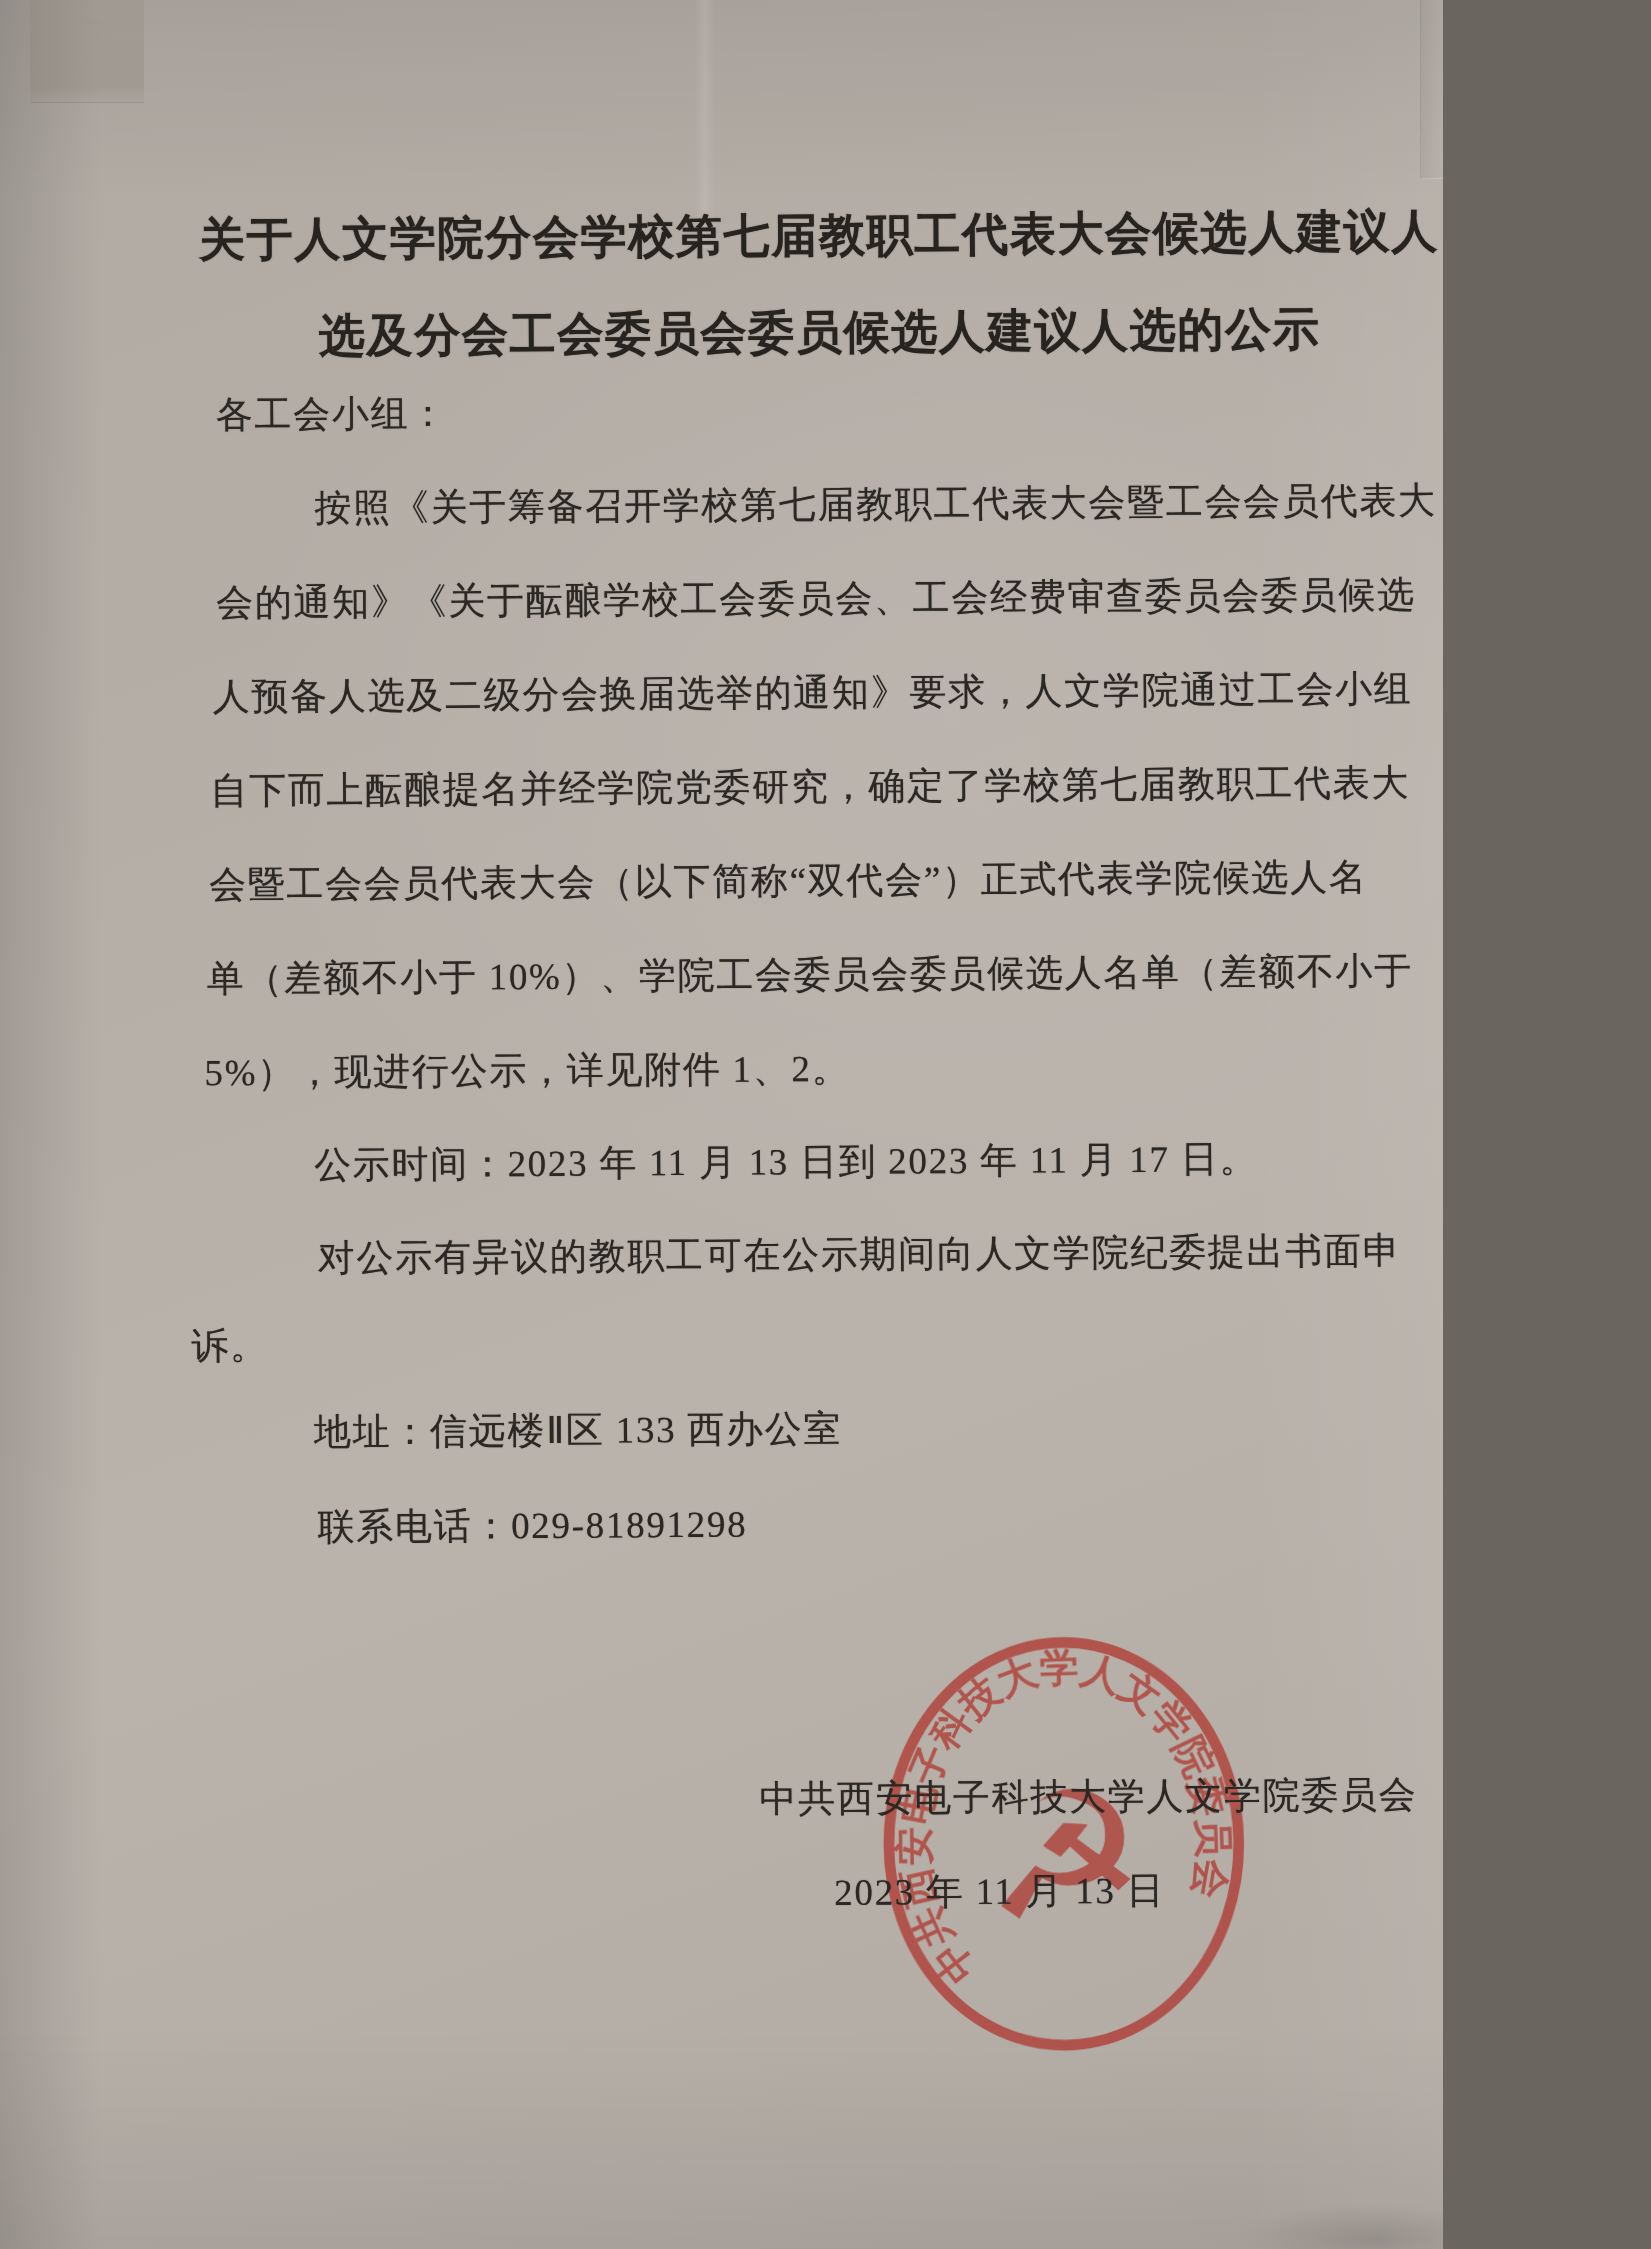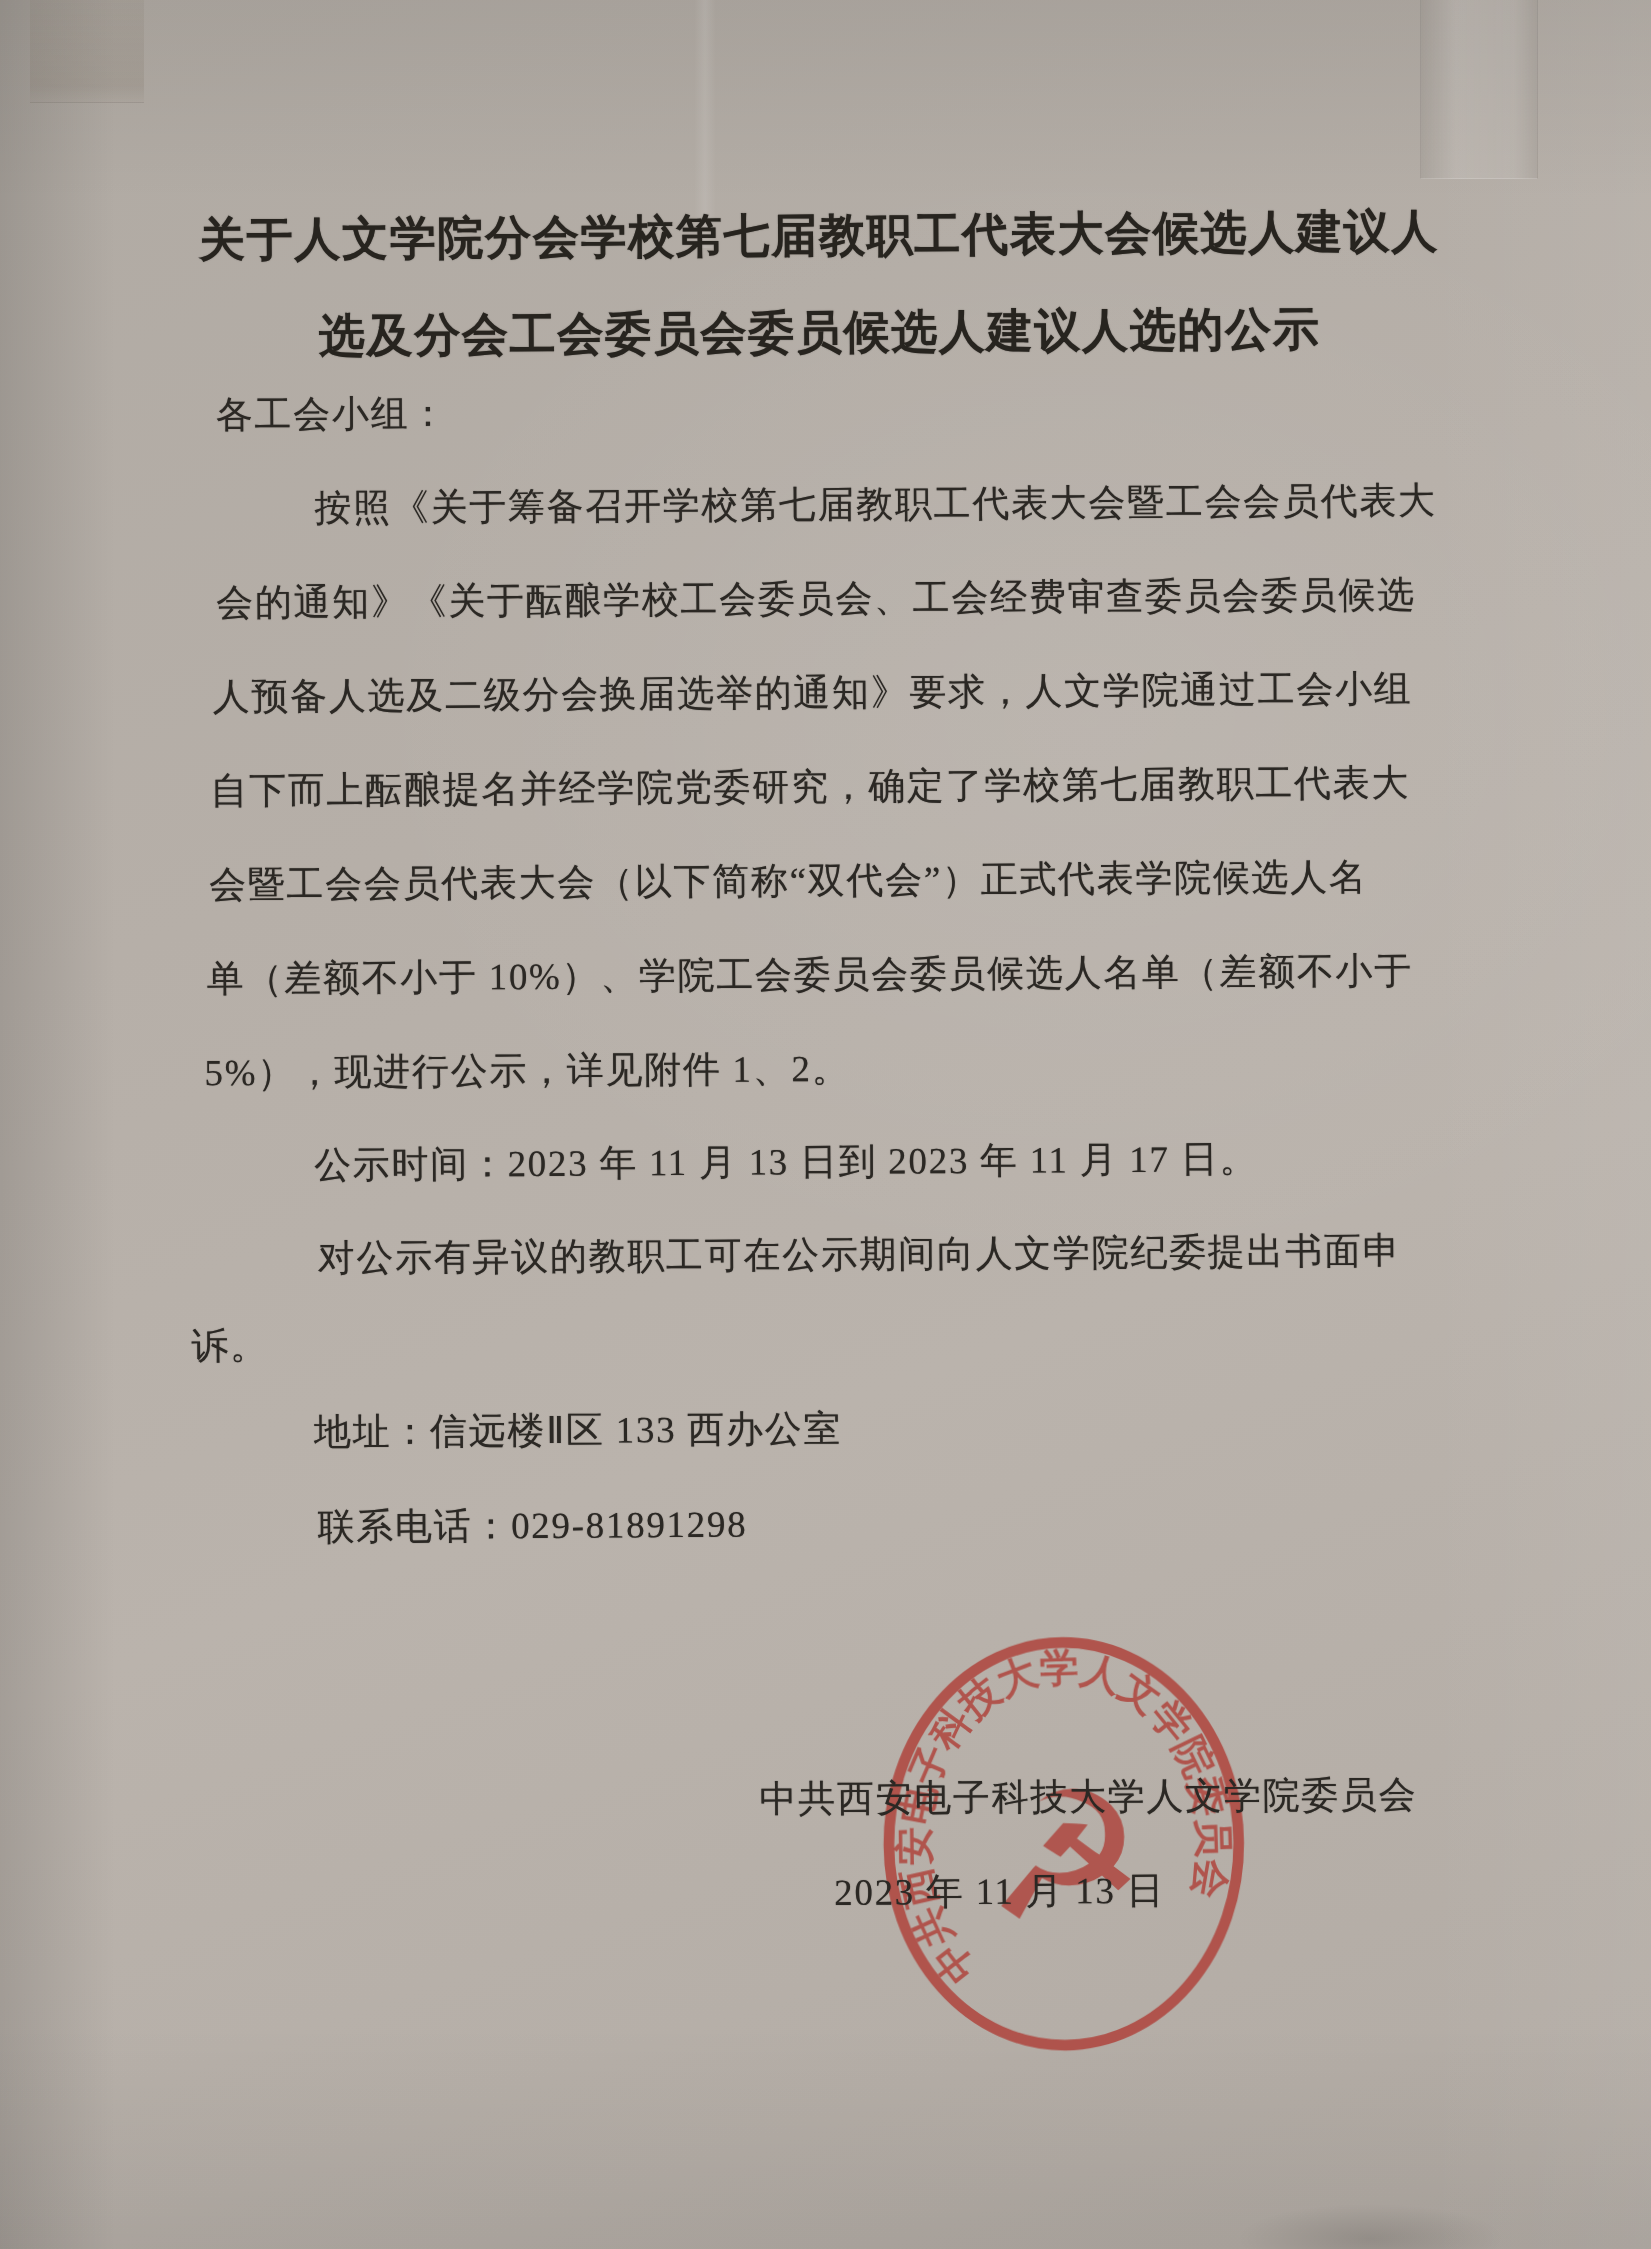--- a/index.html
+++ b/index.html
@@ -1,17 +1,17 @@
 <!DOCTYPE html>
 <html style="font-size:13.2px"><head>
 <meta charset="utf-8">
 <style>
   html,body{margin:0;padding:0;background:#6b6560;}
   #photo{
-    position:relative;width:1651px;height:2250px;overflow:hidden;
+    position:relative;width:1443px;height:2250px;overflow:hidden;
     background:
       radial-gradient(1073px 826px at 66% 32%, rgba(255,255,255,0.07), rgba(255,255,255,0) 70%),
       linear-gradient(90deg, rgba(0,0,0,0.12), rgba(0,0,0,0) 7%),
       linear-gradient(180deg, rgba(0,0,0,0.06), rgba(0,0,0,0) 9%),
       linear-gradient(270deg, rgba(255,255,255,0.05), rgba(255,255,255,0) 14%),
       linear-gradient(0deg, rgba(0,0,0,0.07), rgba(0,0,0,0) 10%),
       linear-gradient(160deg, #b0aaa3 0%, #b6afa8 35%, #bab3ac 60%, #b2aba4 100%);
     font-family:"Liberation Serif", serif;
   }
   .content{position:absolute;inset:0;transform:rotate(-0.4deg);transform-origin:826px 1156px;}

